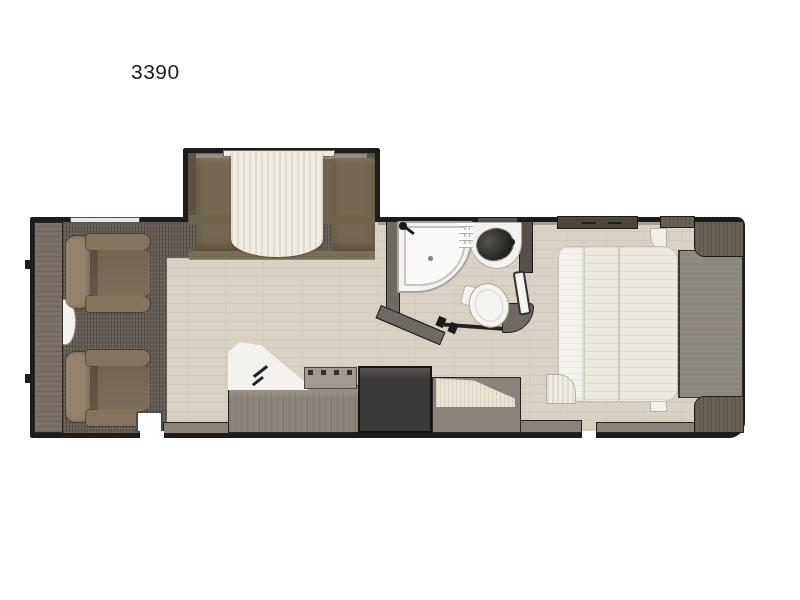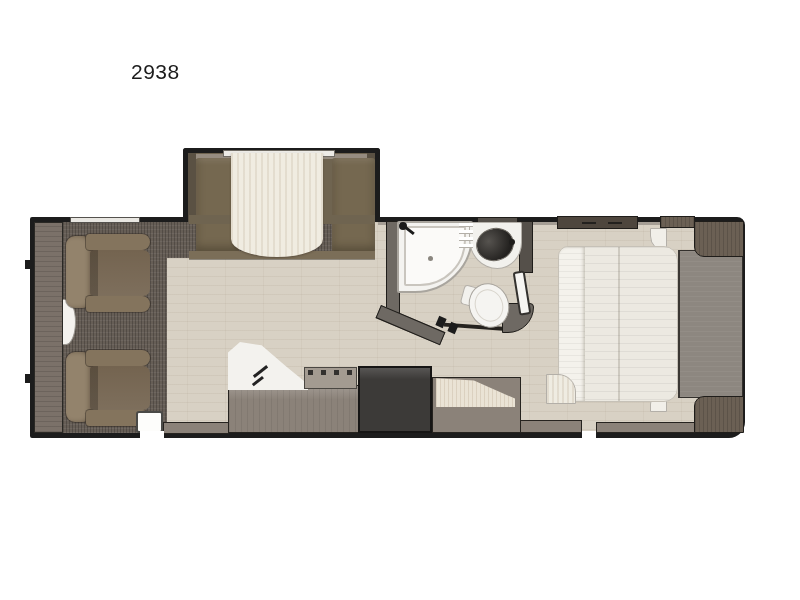--- a/index.html
+++ b/index.html
@@ -151,21 +151,21 @@
   .cs-bottom{left:650px;top:388px;width:17px;height:24px;border-radius:16px 0 0 0;}
   .foot-cabinet{left:546px;top:374px;width:30px;height:30px;z-index:5;background-color:#efece2;
         background-image:repeating-linear-gradient(90deg,rgba(150,125,95,.15) 0 2px,transparent 2px 5px);
         border:1px solid #b3afa8;border-radius:0 18px 0 0;}
 </style>
 </head>
 <body>
 
 <div class="canvas">
 
-  <div class="abs model-label">2938</div>
+  <div class="abs model-label">3390</div>
 
   <div class="abs slide" title="Sofa slide-out"></div>
   <div class="abs slide-lining"></div>
   <div class="abs slide-window"></div>
   <div class="abs slide-wall swl"></div>
   <div class="abs slide-wall swr"></div>
   <div class="abs slide-cushion scl"></div>
   <div class="abs slide-cushion scr"></div>
   <div class="abs slide-rail"></div>
 

